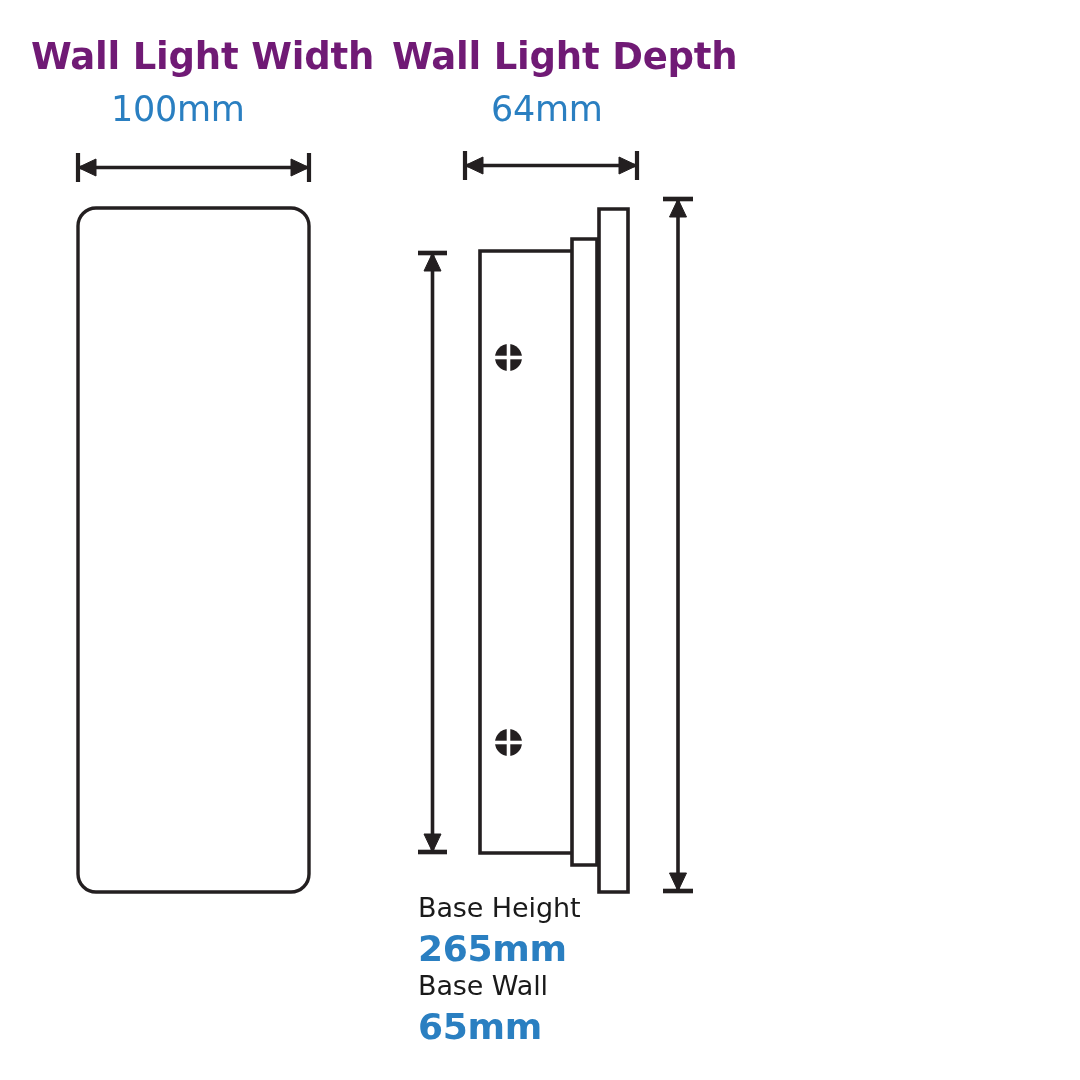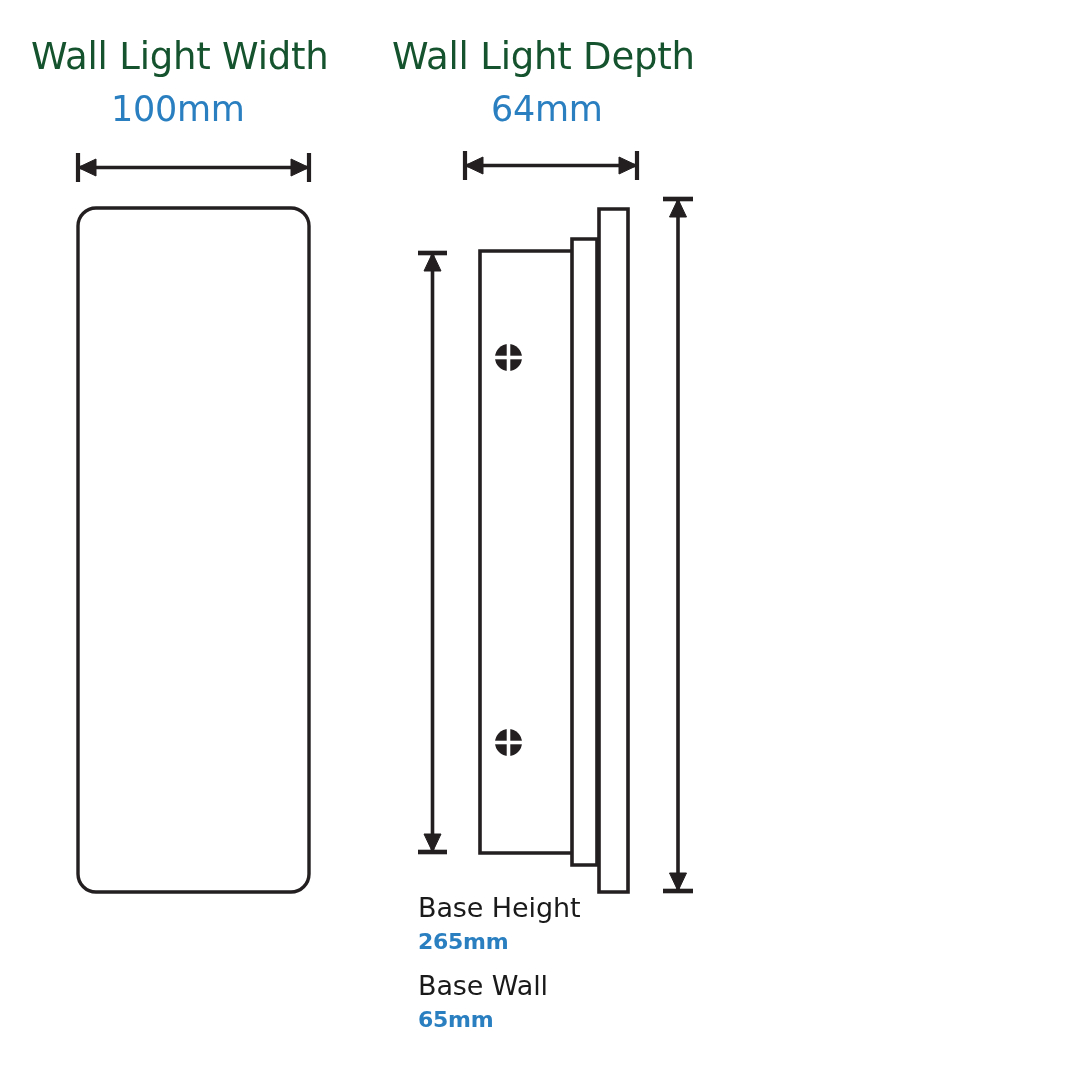--- a/index.html
+++ b/index.html
@@ -28,38 +28,38 @@
     width: 1080px;
     height: 1080px;
   }
   .label {
     position: absolute;
     white-space: nowrap;
     line-height: 1.0;
   }
   .title-text {
     font-size: 37px;
-    font-weight: 400;
-    color: #14532d;
+    font-weight: 700;
+    color: #701a75;
     letter-spacing: -0.2px;
   }
   .value-text {
     font-size: 35px;
     font-weight: 400;
     color: #2a7fc1;
     letter-spacing: -0.3px;
   }
   .small-title-text {
     font-size: 27px;
     font-weight: 400;
     color: #1a1a1a;
     letter-spacing: -0.1px;
   }
   .small-value-text {
-    font-size: 22px;
+    font-size: 36px;
     font-weight: 700;
     color: #2a7fc1;
     letter-spacing: -0.3px;
   }
 
   
   #lbl-width-title  { left: 31px;  top: 38px; }
   #lbl-width-value  { left: 111px; top: 92px; }
   #lbl-depth-title  { left: 392px; top: 38px; }
   #lbl-depth-value  { left: 491px; top: 92px; }

